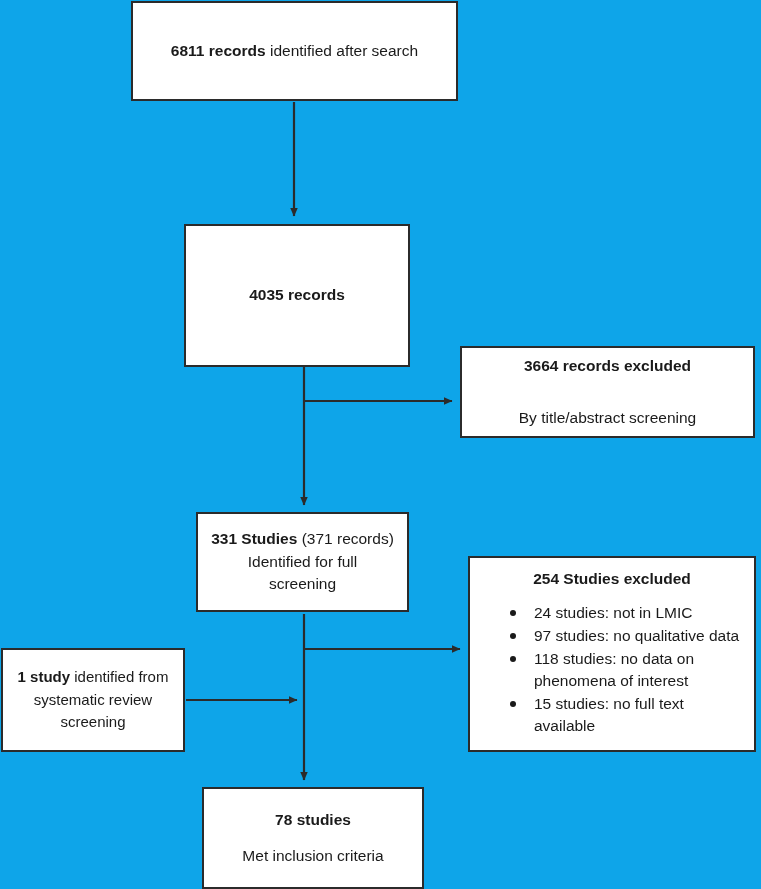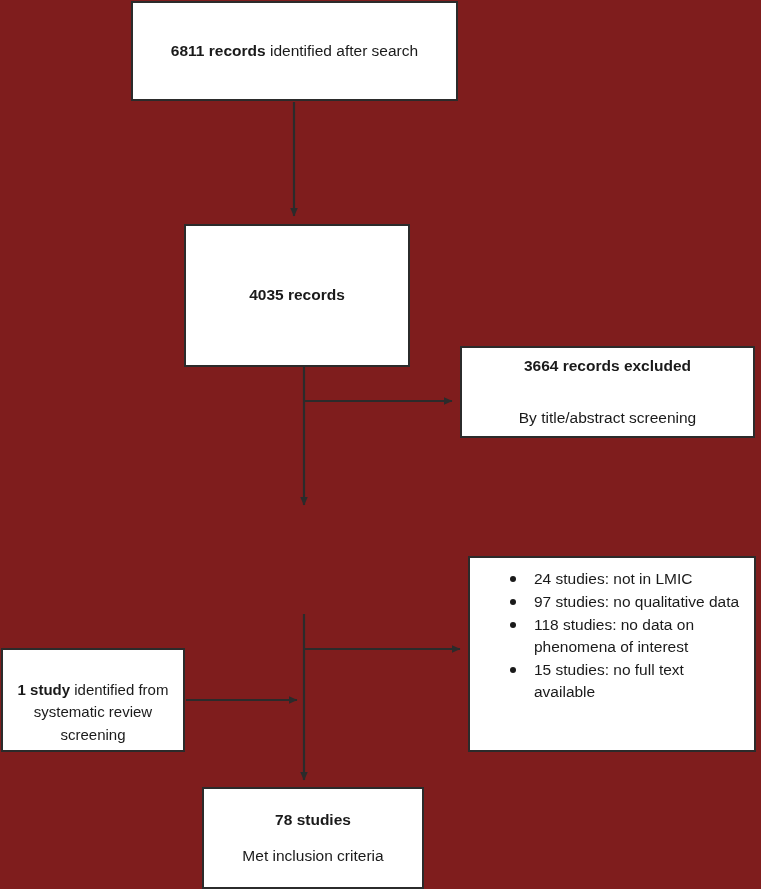--- a/index.html
+++ b/index.html
@@ -8,21 +8,21 @@
     background: #ffffff;
   }
   body {
     font-family: "Liberation Sans", sans-serif;
     color: #1a1a1a;
   }
   #canvas {
     position: relative;
     width: 761px;
     height: 889px;
-    background: #7f1d1d;
+    background: #0ea5e9;
     overflow: hidden;
   }
   .box {
     position: absolute;
     box-sizing: border-box;
     border: 2px solid #2b2b2b;
     background: #ffffff;
     display: flex;
     flex-direction: column;
     justify-content: center;
@@ -36,21 +36,21 @@
   .box .line { display: block; }
   .b { font-weight: bold; }
   
   #box-search      { left:131px; top:1px;   width:327px; height:100px; }
   #box-dedup       { left:184px; top:224px; width:226px; height:143px; }
   #box-excl-title  { left:460px; top:346px; width:295px; height:92px; }
   #box-fullscreen  { left:196px; top:512px; width:213px; height:100px; }
   #box-excl-full   { left:468px; top:556px; width:288px; height:196px;
                      justify-content:flex-start; align-items:stretch;
                      padding:10px 10px 10px 10px; }
-  #box-sysrev      { left:1px;   top:648px; width:184px; height:104px;justify-content:flex-end; }
+  #box-sysrev      { left:1px;   top:648px; width:184px; height:104px; }
   #box-included    { left:202px; top:787px; width:222px; height:102px; }
 
   #box-dedup .line + .line { margin-top: 14px; }
   #box-excl-title .line + .line { margin-top: 29px; }
   #box-included .line + .line { margin-top: 14px; }
 
   .excl-head {
     text-align: center;
     font-weight: bold;
     font-size: 15.5px;
@@ -129,22 +129,30 @@
 
   <div class="box" id="box-dedup">
     <span class="line b">4035 records</span>
   </div>
 
   <div class="box" id="box-excl-title">
     <span class="line b">3664 records excluded</span>
     <span class="line">By title/abstract screening</span>
   </div>
 
+  <div class="box" id="box-fullscreen">
+    <div class="line">
+      <span class="b">331 Studies</span><span> (371 records)</span>
+    </div>
+    <span class="line">Identified for full</span>
+    <span class="line">screening</span>
+  </div>
 
   <div class="box" id="box-excl-full">
+    <div class="excl-head">254 Studies excluded</div>
     <ul class="excl-list">
       <li>24 studies: not in LMIC</li>
       <li>97 studies: no qualitative data</li>
       <li>118 studies: no data on phenomena of interest</li>
       <li>15 studies: no full text available</li>
     </ul>
   </div>
 
   <div class="box" id="box-sysrev">
     <div class="line">

